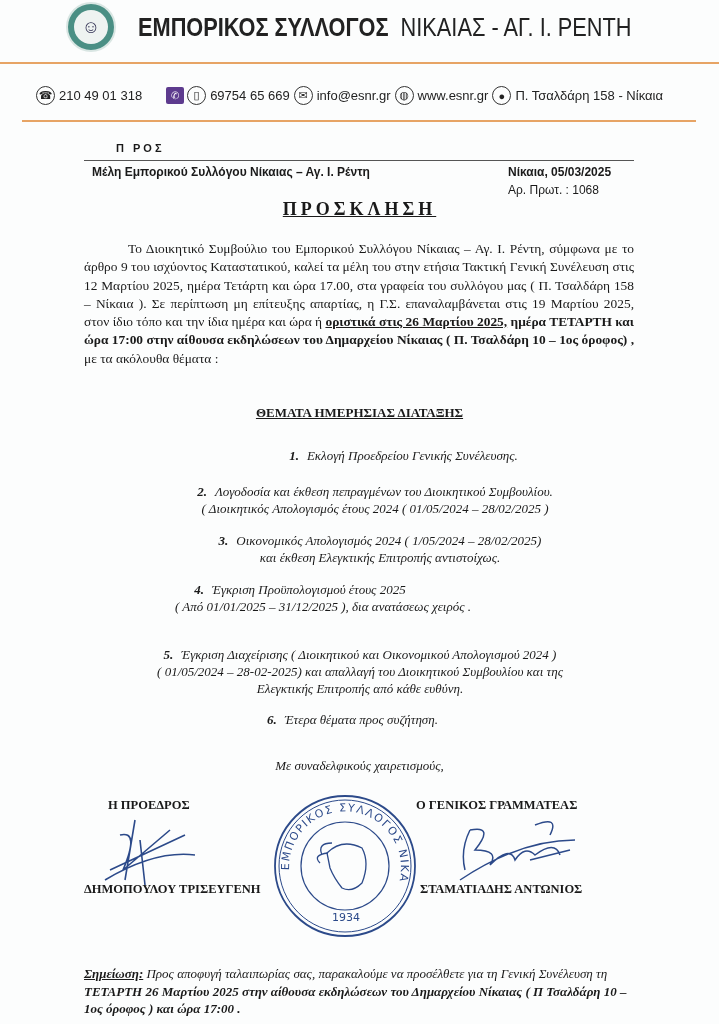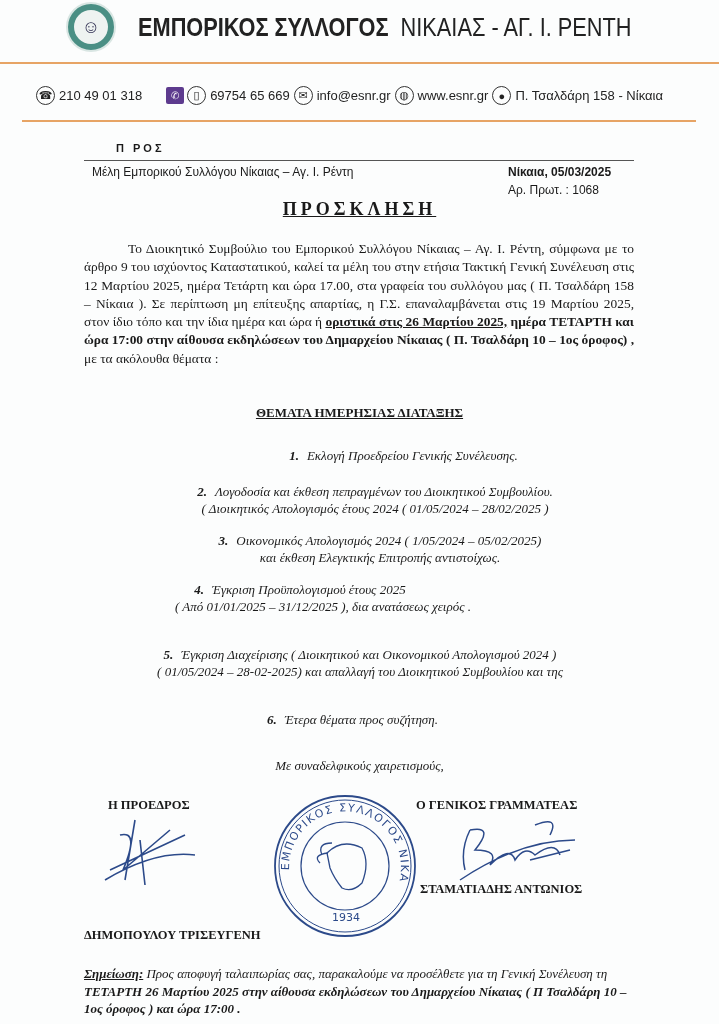--- a/index.html
+++ b/index.html
@@ -9,21 +9,21 @@
   .header-logo .inner { width:34px; height:34px; border-radius:50%; background:#eef3f1; display:flex; align-items:center; justify-content:center; font-size:18px; color:#335; }
   .org-title { left:138px; top:13px; font-size:25px; letter-spacing:0px; color:#222; white-space:nowrap; transform:scaleX(0.87); transform-origin:left center; }
   .org-title b { font-weight:bold; }
   .rule { left:0; width:719px; height:2px; background:#e7a465; }
   .contact-row { left:36px; top:86px; display:flex; align-items:center; font-size:13px; color:#222; white-space:nowrap; }
   .cicon { width:19px; height:19px; border:1.5px solid #333; border-radius:50%; box-sizing:border-box; display:inline-flex; align-items:center; justify-content:center; font-size:11px; margin-right:4px; }
   .viber { width:18px; height:17px; background:#5d3b8e; color:#fff; font-size:10px; display:inline-flex; align-items:center; justify-content:center; margin-right:3px; border-radius:2px; }
   .gap { display:inline-block; width:12px; }
   .pros { left:84px; top:142px; font-size:11px; font-weight:bold; letter-spacing:3px;margin-left:32px; }
   .pros-rule { left:84px; top:160px; width:550px; height:1px; background:#555; }
-  .recipient { left:84px; top:165px; font-size:12px; font-weight:normal;padding-left:8px; }
+  .recipient { left:84px; top:165px; font-size:12px; font-weight:bold;padding-left:8px; }
   .date { left:508px; top:165px; font-size:12px; font-weight:bold; }
   .protocol { left:508px; top:183px; font-size:12px; font-weight:normal; }
   .doc-title { left:0; width:719px; top:199px; text-align:center; font-family:"Liberation Serif", serif; font-size:18px; font-weight:bold; letter-spacing:4px; text-decoration:underline; }
   .body-text { left:84px; width:550px; top:240px; font-family:"Liberation Serif", serif; font-size:13.4px; line-height:18.3px; text-align:justify; }
   .body-text .indent { display:inline-block; width:44px; }
   .body-text .bu { font-weight:bold; text-decoration:underline; }
   .body-text .b { font-weight:bold; }
   .agenda-title { left:0; width:719px; top:405px; text-align:center; font-family:"Liberation Serif", serif; font-size:13px; font-weight:bold; text-decoration:underline; }
   .item { font-family:"Liberation Serif", serif; font-style:italic; font-size:13px; line-height:17px; text-align:center; white-space:nowrap; }
   .item .num { font-weight:bold; margin-right:8px; }
@@ -80,42 +80,43 @@
 <div class="abs item" style="left:0; width:719px; top:447px;padding-left:44px;">
   <span class="num">1.</span><span>Εκλογή Προεδρείου Γενικής Συνέλευσης.</span>
 </div>
 
 <div class="abs item" style="left:165px; width:420px; top:483px;">
   <div><span class="num">2.</span><span>Λογοδοσία και έκθεση πεπραγμένων του Διοικητικού Συμβουλίου.</span></div>
   <div>( Διοικητικός Απολογισμός έτους 2024 ( 01/05/2024 – 28/02/2025 )</div>
 </div>
 
 <div class="abs item" style="left:180px; width:400px; top:532px;">
-  <div><span class="num">3.</span><span>Οικονομικός Απολογισμός 2024 ( 1/05/2024 – 05/02/2025)</span></div>
+  <div><span class="num">3.</span><span>Οικονομικός Απολογισμός 2024 ( 1/05/2024 – 28/02/2025)</span></div>
   <div>και  έκθεση  Ελεγκτικής  Επιτροπής  αντιστοίχως.</div>
 </div>
 
 <div class="abs item" style="left:175px; width:250px; top:581px;">
   <div><span class="num">4.</span><span>Έγκριση Προϋπολογισμού έτους 2025</span></div>
   <div>( Από 01/01/2025 – 31/12/2025 ), δια ανατάσεως χειρός .</div>
 </div>
 
 <div class="abs item" style="left:100px; width:520px; top:646px;">
   <div><span class="num">5.</span><span>Έγκριση Διαχείρισης  ( Διοικητικού  και  Οικονομικού  Απολογισμού  2024  )</span></div>
   <div>( 01/05/2024 – 28-02-2025) και απαλλαγή του Διοικητικού Συμβουλίου και της</div>
+  <div>Ελεγκτικής Επιτροπής από κάθε ευθύνη.</div>
 </div>
 
 <div class="abs item" style="left:0; width:705px; top:711px;">
   <span class="num">6.</span><span>Έτερα θέματα  προς  συζήτηση.</span>
 </div>
 
 <div class="abs item" style="left:0; width:719px; top:757px;">Με συναδελφικούς χαιρετισμούς,</div>
 
 <div class="abs sig-label" style="left:108px; top:798px;">Η ΠΡΟΕΔΡΟΣ</div>
-<div class="abs sig-label" style="left:84px; top:882px;margin-top:46px;">ΔΗΜΟΠΟΥΛΟΥ ΤΡΙΣΕΥΓΕΝΗ</div>
+<div class="abs sig-label" style="left:84px; top:882px;">ΔΗΜΟΠΟΥΛΟΥ ΤΡΙΣΕΥΓΕΝΗ</div>
 <div class="abs sig-label" style="left:416px; top:798px;">Ο ΓΕΝΙΚΟΣ ΓΡΑΜΜΑΤΕΑΣ</div>
 <div class="abs sig-label" style="left:420px; top:882px;">ΣΤΑΜΑΤΙΑΔΗΣ ΑΝΤΩΝΙΟΣ</div>
 
 <svg class="abs" style="left:95px; top:810px;" width="110" height="80">
   <path d="M40 10 L30 70 M25 25 Q45 20 28 60 L75 20 M10 70 Q60 40 100 45 M45 30 L50 75 M15 60 L90 25" stroke="#2c4a8a" stroke-width="1.6" fill="none"></path>
 </svg>
 
 <svg class="abs" style="left:440px; top:810px;" width="140" height="80">
   <path d="M30 20 Q20 40 25 60 M30 20 Q55 15 35 40 Q60 40 50 55 Q70 35 75 50 Q85 35 95 45 Q115 30 120 45 M20 70 Q80 30 135 30 M95 15 Q120 5 110 25 M90 50 L130 40" stroke="#2c4a8a" stroke-width="1.5" fill="none"></path>
 </svg>

